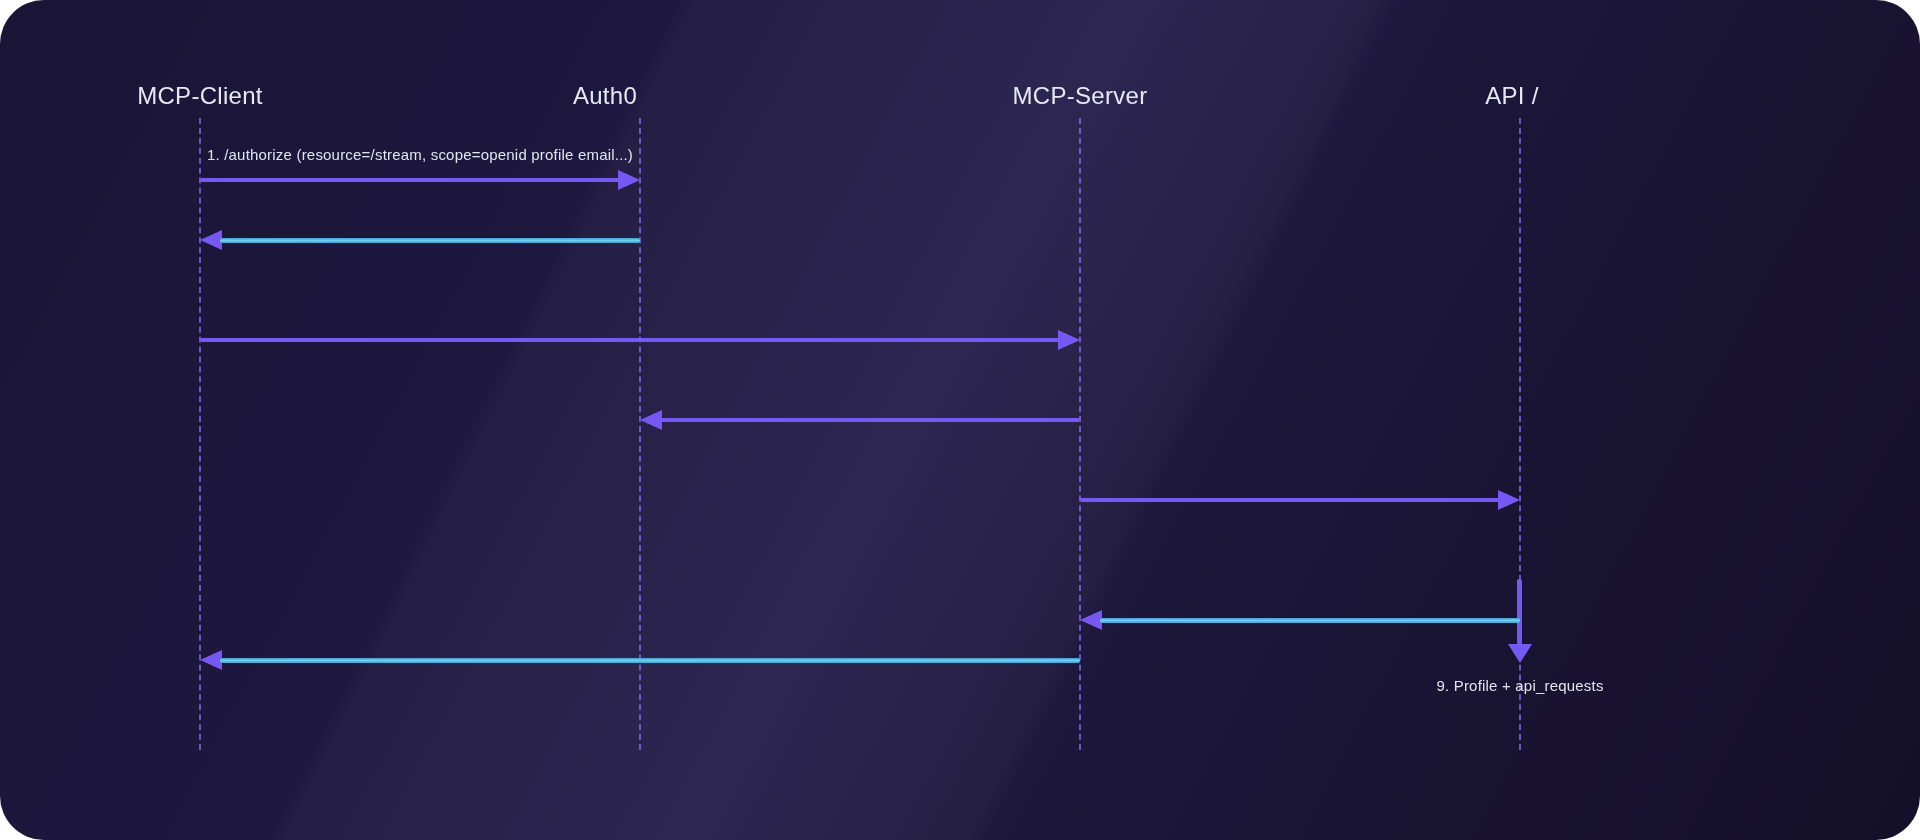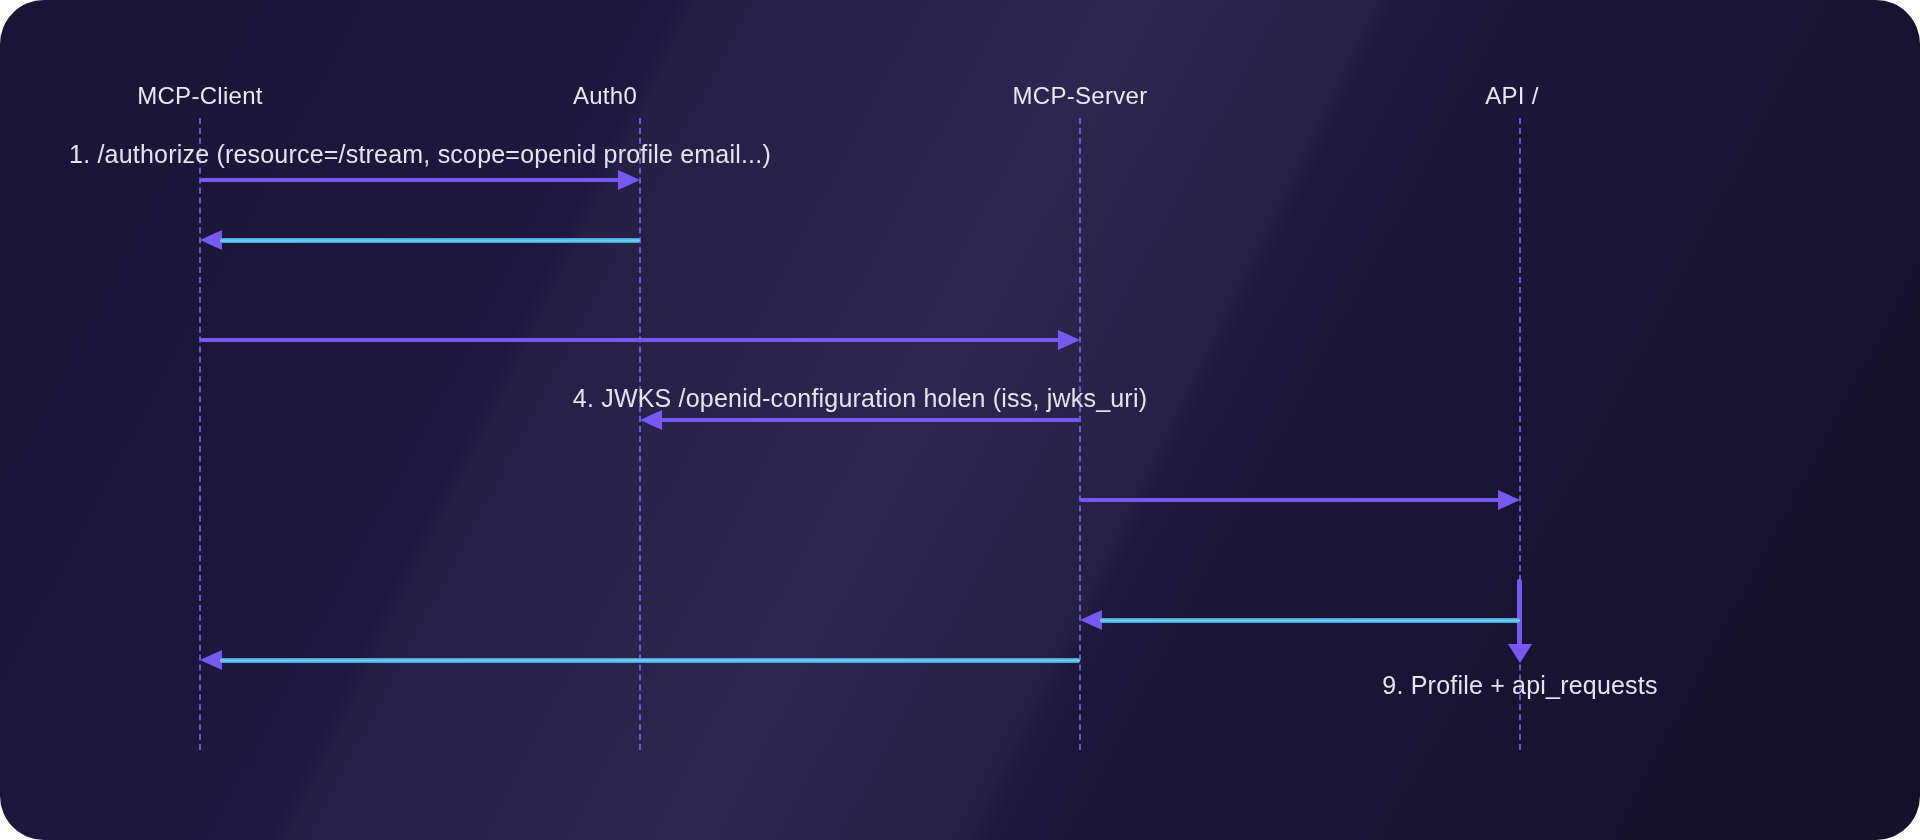--- a/index.html
+++ b/index.html
@@ -19,21 +19,21 @@
   .actor{
     position:absolute;top:58px;transform:translateX(-50%);
     color:#e7e8f3;font-size:24px;letter-spacing:.3px;white-space:nowrap;margin-top:24px;
   }
   .lifeline{
     position:absolute;top:118px;height:632px;width:0;
     border-left:2px dashed rgba(125,106,235,.78);
   }
   .msg-label{
     position:absolute;transform:translate(-50%,-50%);
-    color:#e3e4ef;font-size:25px;letter-spacing:.2px;white-space:nowrap;
+    color:#e3e4ef;font-size:15px;letter-spacing:.2px;white-space:nowrap;
   }
   .h-line{position:absolute;height:4px;border-radius:2px;}
   .h-line.req{background:#7659f2;}
   .h-line.res{height:5px;background:linear-gradient(180deg,#3f9fd4 0%,#74ccf4 50%,#3f9fd4 100%);}
   .v-line{position:absolute;width:5px;background:#7659f2;border-radius:2px;}
   .tri{position:absolute;width:0;height:0;}
   .tri-right{border-top:10px solid transparent;border-bottom:10px solid transparent;border-left:22px solid #7659f2;}
   .tri-left{border-top:10px solid transparent;border-bottom:10px solid transparent;border-right:22px solid #7659f2;}
   .tri-down{border-left:12px solid transparent;border-right:12px solid transparent;border-top:19px solid #7659f2;}
 </style>
@@ -57,21 +57,20 @@
   <div class="msg-label" style="left:420px;top:154px">1. /authorize (resource=/stream, scope=openid profile email...)</div>
   <div class="h-line req" style="left:200px;top:178px;width:420px"></div>
   <div class="tri tri-right" style="left:618px;top:170px"></div>
 
   <div class="tri tri-left" style="left:200px;top:230px"></div>
   <div class="h-line res" style="left:220px;top:238px;width:420px"></div>
 
   <div class="h-line req" style="left:200px;top:338px;width:860px"></div>
   <div class="tri tri-right" style="left:1058px;top:330px"></div>
 
-  <div class="msg-label" style="left:860px;top:398px">4. JWKS /openid-configuration holen (iss, jwks_uri)</div>
   <div class="tri tri-left" style="left:640px;top:410px"></div>
   <div class="h-line req" style="left:660px;top:418px;width:420px"></div>
 
   <div class="h-line req" style="left:1080px;top:498px;width:420px"></div>
   <div class="tri tri-right" style="left:1498px;top:490px"></div>
 
   <div class="v-line" style="left:1517px;top:579px;height:66px"></div>
   <div class="tri tri-down" style="left:1508px;top:644px"></div>
 
   <div class="tri tri-left" style="left:1080px;top:610px"></div>

